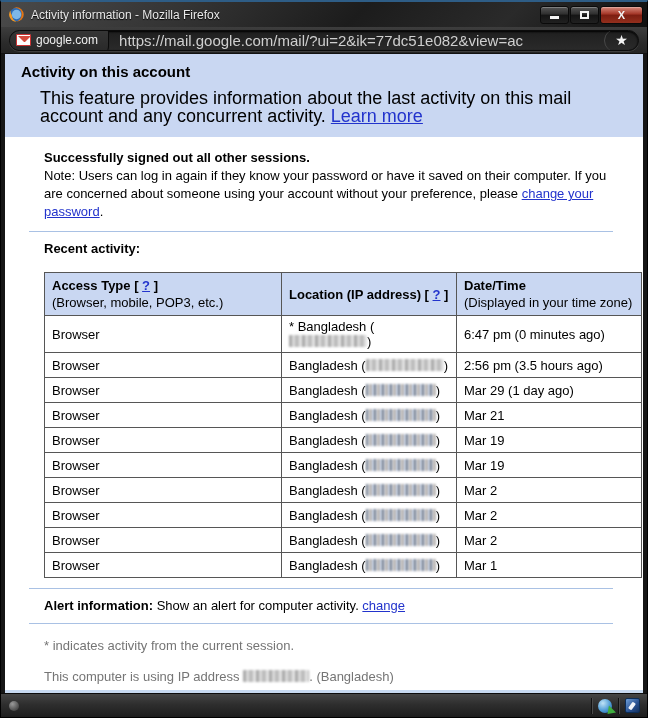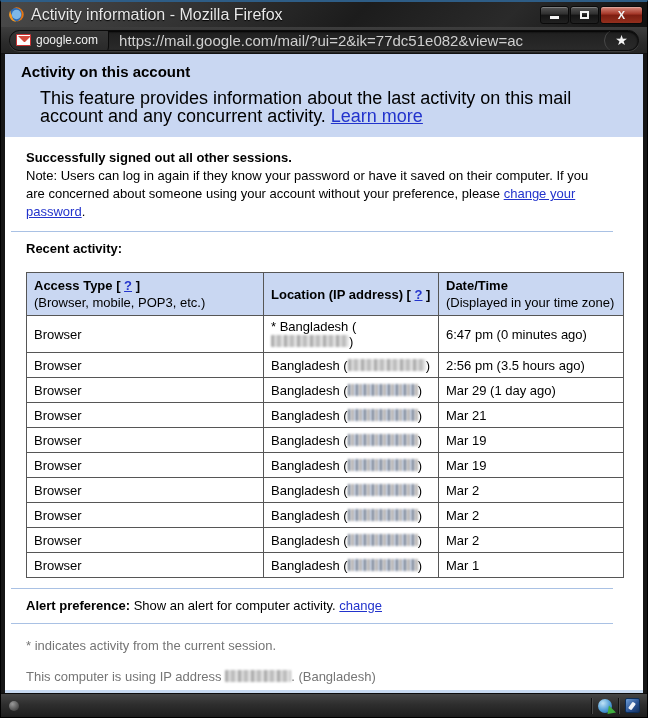--- a/index.html
+++ b/index.html
@@ -7,21 +7,21 @@
   body { font-family:"Liberation Sans", sans-serif; background:#000; }
 
   .window { width:648px; height:718px; background:#161616; border:1px solid #000;
             border-top:2px solid #2e5d86; display:flex; flex-direction:column; }
 
   
   .titlebar { height:25px; flex:0 0 25px; position:relative; display:flex; align-items:center;
               padding:0 4px 0 7px;
               background:linear-gradient(135deg,#4a4a4a 0%,#343434 28%,#1c1c1c 55%,#2a2a2a 78%,#101010 100%); }
   .fx-icon { width:17px; height:17px; margin-right:6px; flex:0 0 17px; }
-  .win-title { color:#e9e9e9; font-size:16px; text-shadow:0 1px 1px #000; white-space:nowrap; overflow:hidden; flex:1; }
+  .win-title { color:#e9e9e9; font-size:12px; text-shadow:0 1px 1px #000; white-space:nowrap; overflow:hidden; flex:1; }
   .win-controls { display:flex; gap:1px; margin-left:6px; }
   .wbtn { width:29px; height:18px; border:1px solid #0a0a0a; border-radius:3px;
           background:linear-gradient(#565656,#2e2e2e 45%,#141414 50%,#202020);
           box-shadow:inset 0 1px 0 rgba(255,255,255,.25);
           color:#f2f2f2; font-size:10px; line-height:16px; text-align:center; cursor:default; }
   .wbtn.close { width:43px; background:linear-gradient(#d98a7c,#a33425 45%,#7c1d10 50%,#932f1d);
                 font-weight:bold; font-size:11px; }
   .wbtn .mini { display:inline-block; width:9px; height:3px; background:#f2f2f2; margin-top:9px; }
   .wbtn .maxi { display:inline-block; width:9px; height:8px; border:2px solid #f2f2f2; margin-top:4px; }
 
@@ -44,21 +44,21 @@
               color:#f4f4f4; font-size:14px; }
 
   
   .viewport { flex:1; background:#fff; overflow:hidden; border-left:4px solid #161616;
               border-right:4px solid #161616; }
   .blue-head { background:#c9d7f2; padding:9px 12px 12px 16px; }
   .page-title { font-size:15px; font-weight:bold; color:#000; margin-bottom:9px; }
   .intro { font-size:18px; color:#000; margin-left:19px; line-height:18px; max-width:560px; }
   a.lnk { color:#2233cc; text-decoration:underline; cursor:pointer; }
 
-  .content { padding:7px 10px 0 6px; font-size:13px; color:#000; }
+  .content { padding:7px 10px 0 24px; font-size:13px; color:#000; }
   .signout { margin:5px 0 0 15px; line-height:18px; max-width:575px; }
   .signout b { display:block; }
   hr.divider { border:0; border-top:1px solid #a9c1e4; margin:10px 20px 9px 0; }
   .recent { font-weight:bold; margin:3px 0 16px 15px; }
 
   table.activity { border-collapse:collapse; margin-left:15px; width:597px; table-layout:fixed; }
   table.activity th, table.activity td { border:1px solid #565656; text-align:left;
         font-size:13px; font-weight:normal; padding:3px 7px; vertical-align:middle; }
   table.activity th { background:#c9d7f2; line-height:17px; padding:4px 7px; }
   table.activity th .h1 { font-weight:bold; }
@@ -227,21 +227,21 @@
           <td><span>Browser</span></td>
           <td><span>Bangladesh (</span><span class="redact"></span><span>)</span></td>
           <td><span>Mar 1</span></td>
         </tr>
       </tbody>
       </table>
 
       <hr class="divider">
 
       <p class="alertline">
-        <b>Alert preference:</b><span> Show an alert for computer activity. </span><a class="lnk">change</a>
+        <b>Alert information:</b><span> Show an alert for computer activity. </span><a class="lnk">change</a>
       </p>
 
       <hr class="divider">
 
       <p class="footnote">* indicates activity from the current session.</p>
 
       <p class="ipline">
         <span>This computer is using IP address </span><span class="redact smooth footer"></span><span>. (Bangladesh)</span>
       </p>
     </div>

